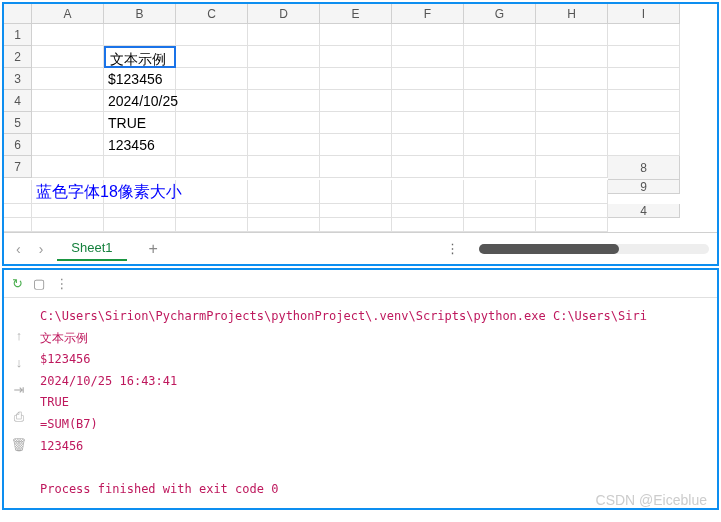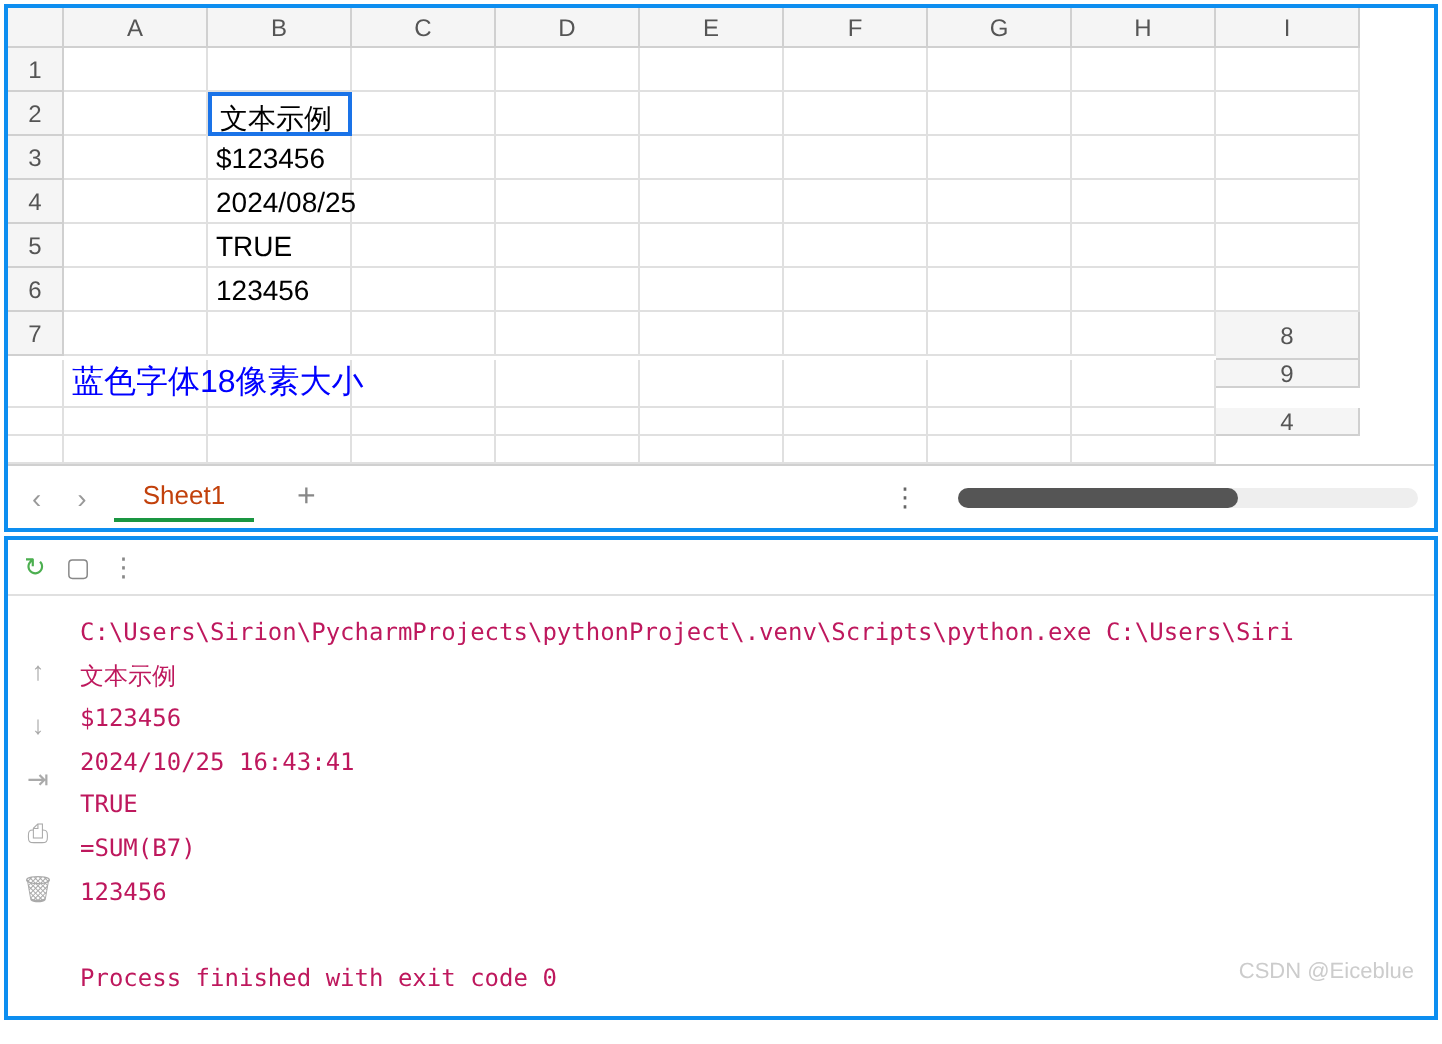--- a/index.html
+++ b/index.html
@@ -17,36 +17,36 @@
     .cell { border-right: 1px solid #e0e0e0; border-bottom: 1px solid #e0e0e0; padding: 0 4px; height: 22px; line-height: 22px; font-size: 14px; color: #000; overflow: visible; white-space: nowrap; }
     .cell.tall { height: 24px; line-height: 24px; }
     .cell.short { height: 14px; line-height: 14px; }
     .cell.selected { border: 2px solid #1a73e8; position: relative; z-index: 2; }
     .cell.blue-text { color: #0000ff; font-size: 16px; }
     .corner { background: #f5f5f5; border-right: 1px solid #d0d0d0; border-bottom: 1px solid #d0d0d0; }
     
     
     .sheet-tabs { display: flex; align-items: center; height: 32px; border-top: 1px solid #d0d0d0; padding: 0 8px; gap: 10px; }
     .nav-arrow { color: #999; font-size: 14px; cursor: pointer; padding: 0 4px; }
-    .tab { padding: 4px 14px; font-size: 13px; color: #c2410c; border-bottom: 2px solid #1a9641; cursor: pointer; }
+    .tab { padding: 4px 14px; font-size: 13px; color: #15803d; border-bottom: 2px solid #1a9641; cursor: pointer; }
     .tab-add { color: #888; font-size: 16px; padding: 0 12px; cursor: pointer; }
     .tab-spacer { flex: 1; }
     .tab-dots { color: #666; letter-spacing: 2px; padding-right: 8px; }
     .hscroll { width: 230px; height: 10px; background: #eee; border-radius: 5px; position: relative; }
     .hscroll-thumb { position: absolute; left: 0; width: 140px; height: 10px; background: #555; border-radius: 5px; }
     
     
     .term-toolbar { display: flex; align-items: center; height: 28px; border-bottom: 1px solid #e0e0e0; padding: 0 8px; gap: 10px; }
     .term-icon { color: #888; font-size: 13px; cursor: pointer; }
     .term-icon.green { color: #4caf50; }
     .term-body { display: flex; }
     .term-gutter { width: 30px; display: flex; flex-direction: column; align-items: center; gap: 12px; padding-top: 30px; }
     .gutter-icon { color: #aaa; font-size: 13px; cursor: pointer; }
     .term-content { flex: 1; padding: 8px 6px; font-family: "Consolas", monospace; font-size: 12px; color: #be185d; line-height: 1.8; white-space: pre; overflow: hidden; }
-    .watermark { position: absolute; right: 10px; bottom: 16px; font-size: 11px; color: #ccc; }
+    .watermark { position: absolute; right: 10px; bottom: 0; font-size: 14px; color: #ccc; }
     .term-panel { position: relative; }
   </style>
 </head>
 <body>
 
 <div class="panel">
   <div class="sheet-container">
     <div class="grid">
       <div class="corner"></div>
       <div class="hdr-cell">A</div>
@@ -87,21 +87,21 @@
       <div class="cell"></div>
       <div class="cell"></div>
       <div class="cell"></div>
       <div class="cell"></div>
       <div class="cell"></div>
       <div class="cell"></div>
       <div class="cell"></div>
 
       <div class="row-hdr">4</div>
       <div class="cell"></div>
-      <div class="cell">2024/08/25</div>
+      <div class="cell">2024/10/25</div>
       <div class="cell"></div>
       <div class="cell"></div>
       <div class="cell"></div>
       <div class="cell"></div>
       <div class="cell"></div>
       <div class="cell"></div>
       <div class="cell"></div>
 
       <div class="row-hdr">5</div>
       <div class="cell"></div>

